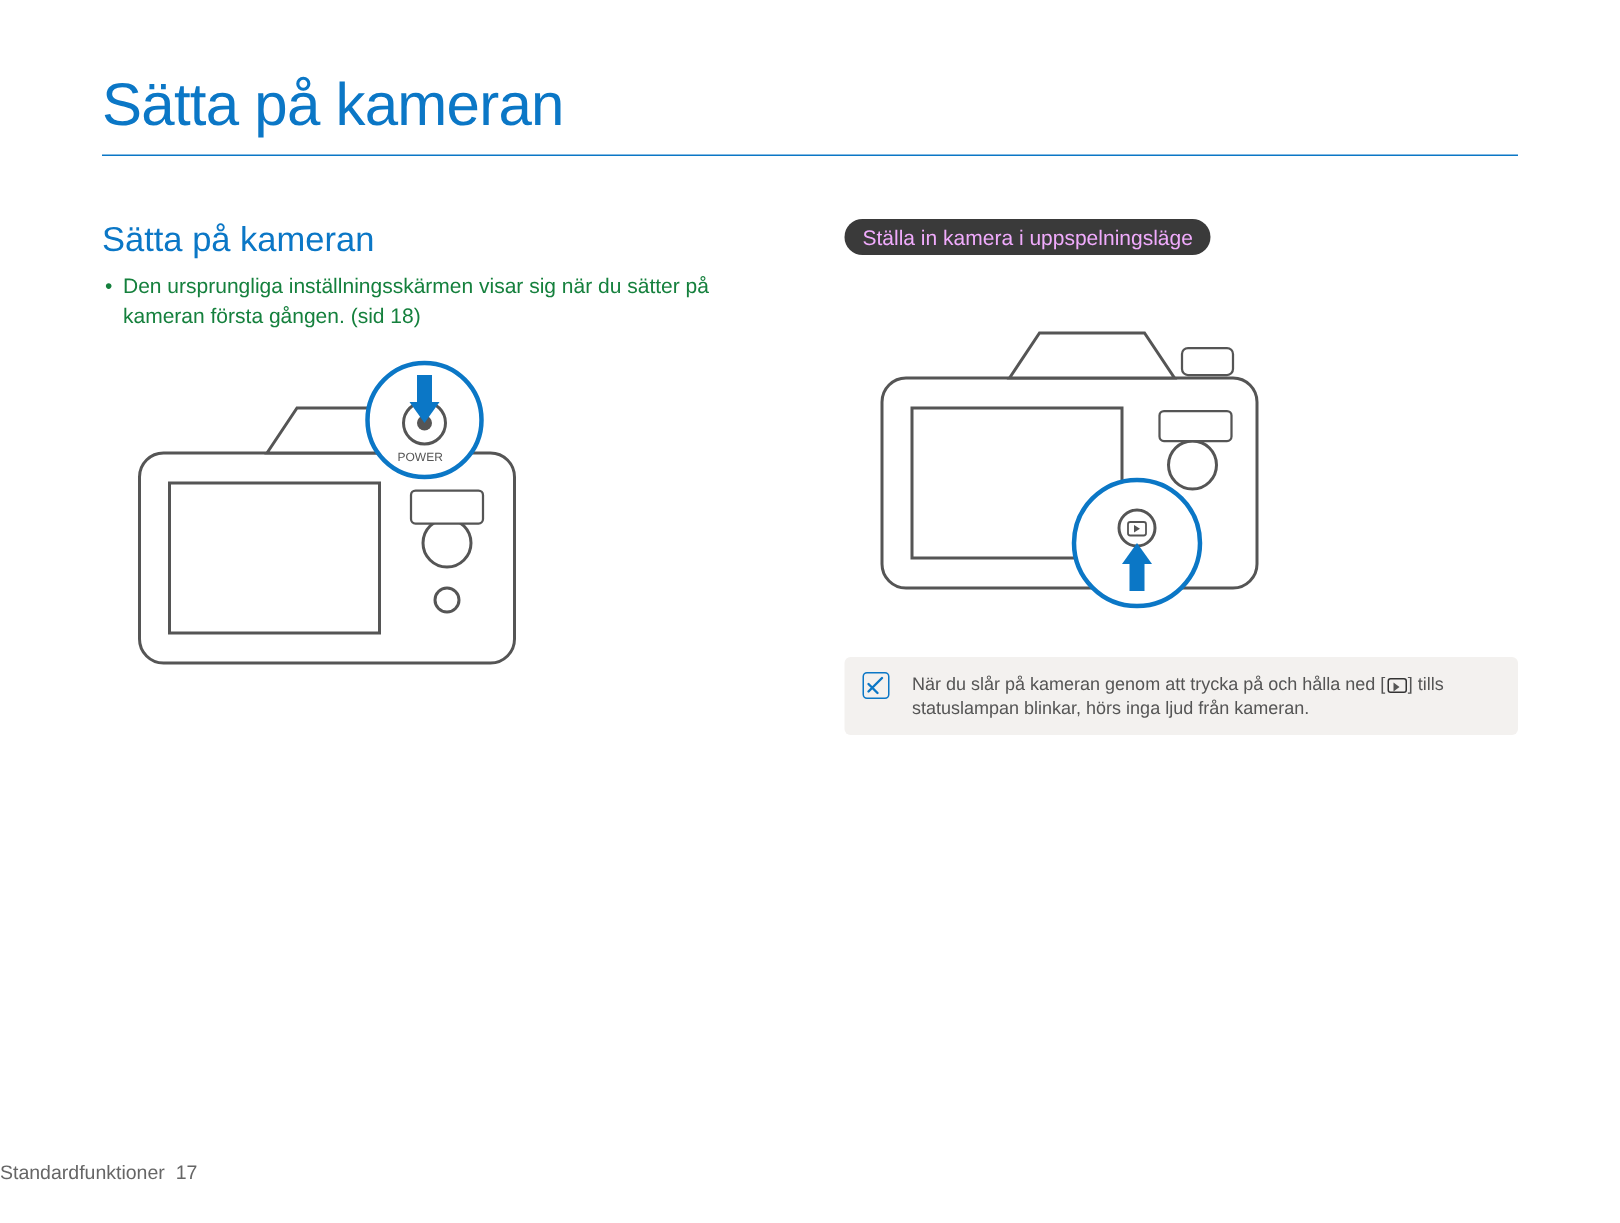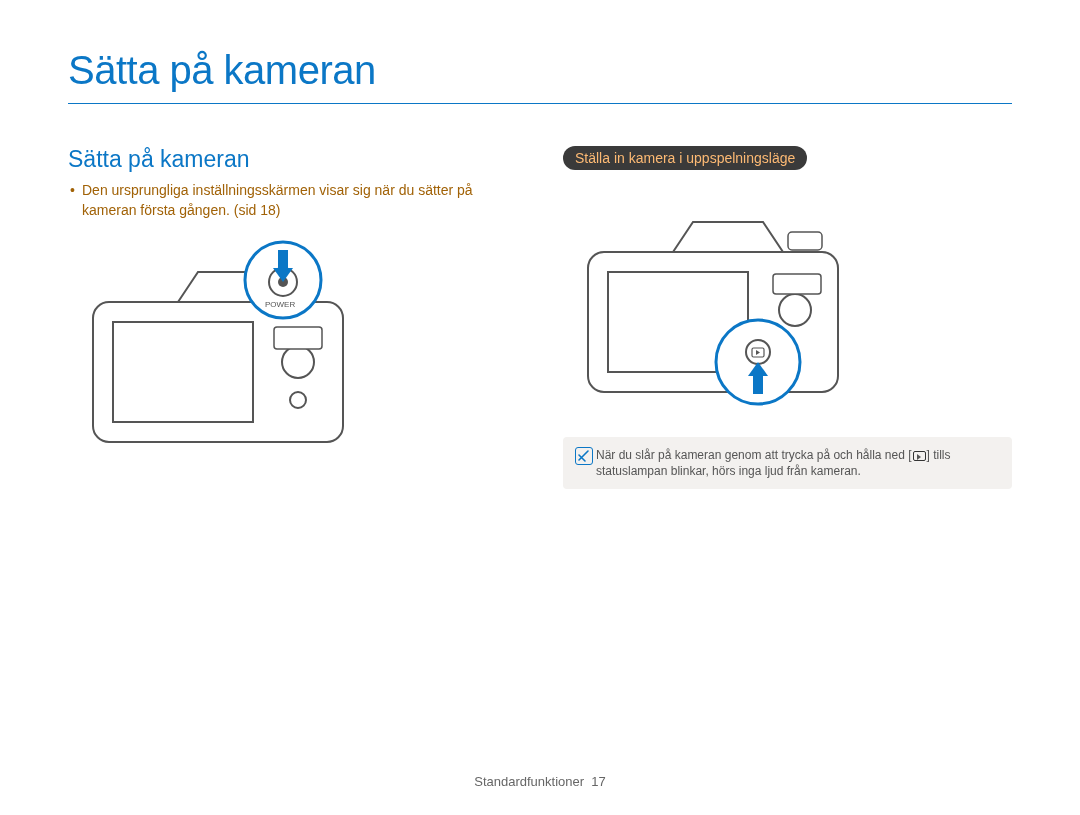--- a/index.html
+++ b/index.html
@@ -31,75 +31,74 @@
   }
   .section-heading {
     color: #0b77c6;
     font-size: 23px;
     font-weight: 400;
     margin-bottom: 8px;
   }
   .label-pill {
     display: inline-block;
     background: #3a3a3a;
-    color: #fdba74;
+    color: #f0abfc;
     font-size: 14px;
     padding: 4px 12px;
     border-radius: 14px;
     margin-bottom: 10px;
     font-weight: 500;
   }
   .body-text {
     font-size: 14px;
     line-height: 1.4;
     color: #333;
     margin-bottom: 4px;
   }
   .bullet {
     font-size: 14px;
     line-height: 1.4;
-    color: #a16207;
+    color: #15803d;
     padding-left: 14px;
     position: relative;
   }
   .bullet::before {
     content: "•";
     position: absolute;
     left: 2px;
   }
   .camera-fig {
     margin-top: 12px;
   }
   .note-box {
     margin-top: 16px;
     background: #f3f1ef;
     border-radius: 4px;
     padding: 10px 12px;
     display: flex;
-    gap: 3px;
+    gap: 15px;
     font-size: 12px;
     line-height: 1.35;
     color: #555;
   }
   .note-icon {
     flex: 0 0 auto;
     width: 18px;
     height: 18px;
     border: 1.6px solid #0b77c6;
     border-radius: 3px;
     color: #0b77c6;
     position: relative;
   }
   .note-icon svg { display:block; }
   .footer {
     position: absolute;
     bottom: 26px;
     left: 0;
     right: 0;
-    text-align: center;
     font-size: 13px;
     color: #666;
   }
   .play-glyph {
     display:inline-block;
     width:16px; height:12px;
     border:1.2px solid #333;
     border-radius:2px;
     vertical-align:-2px;
     position:relative;

